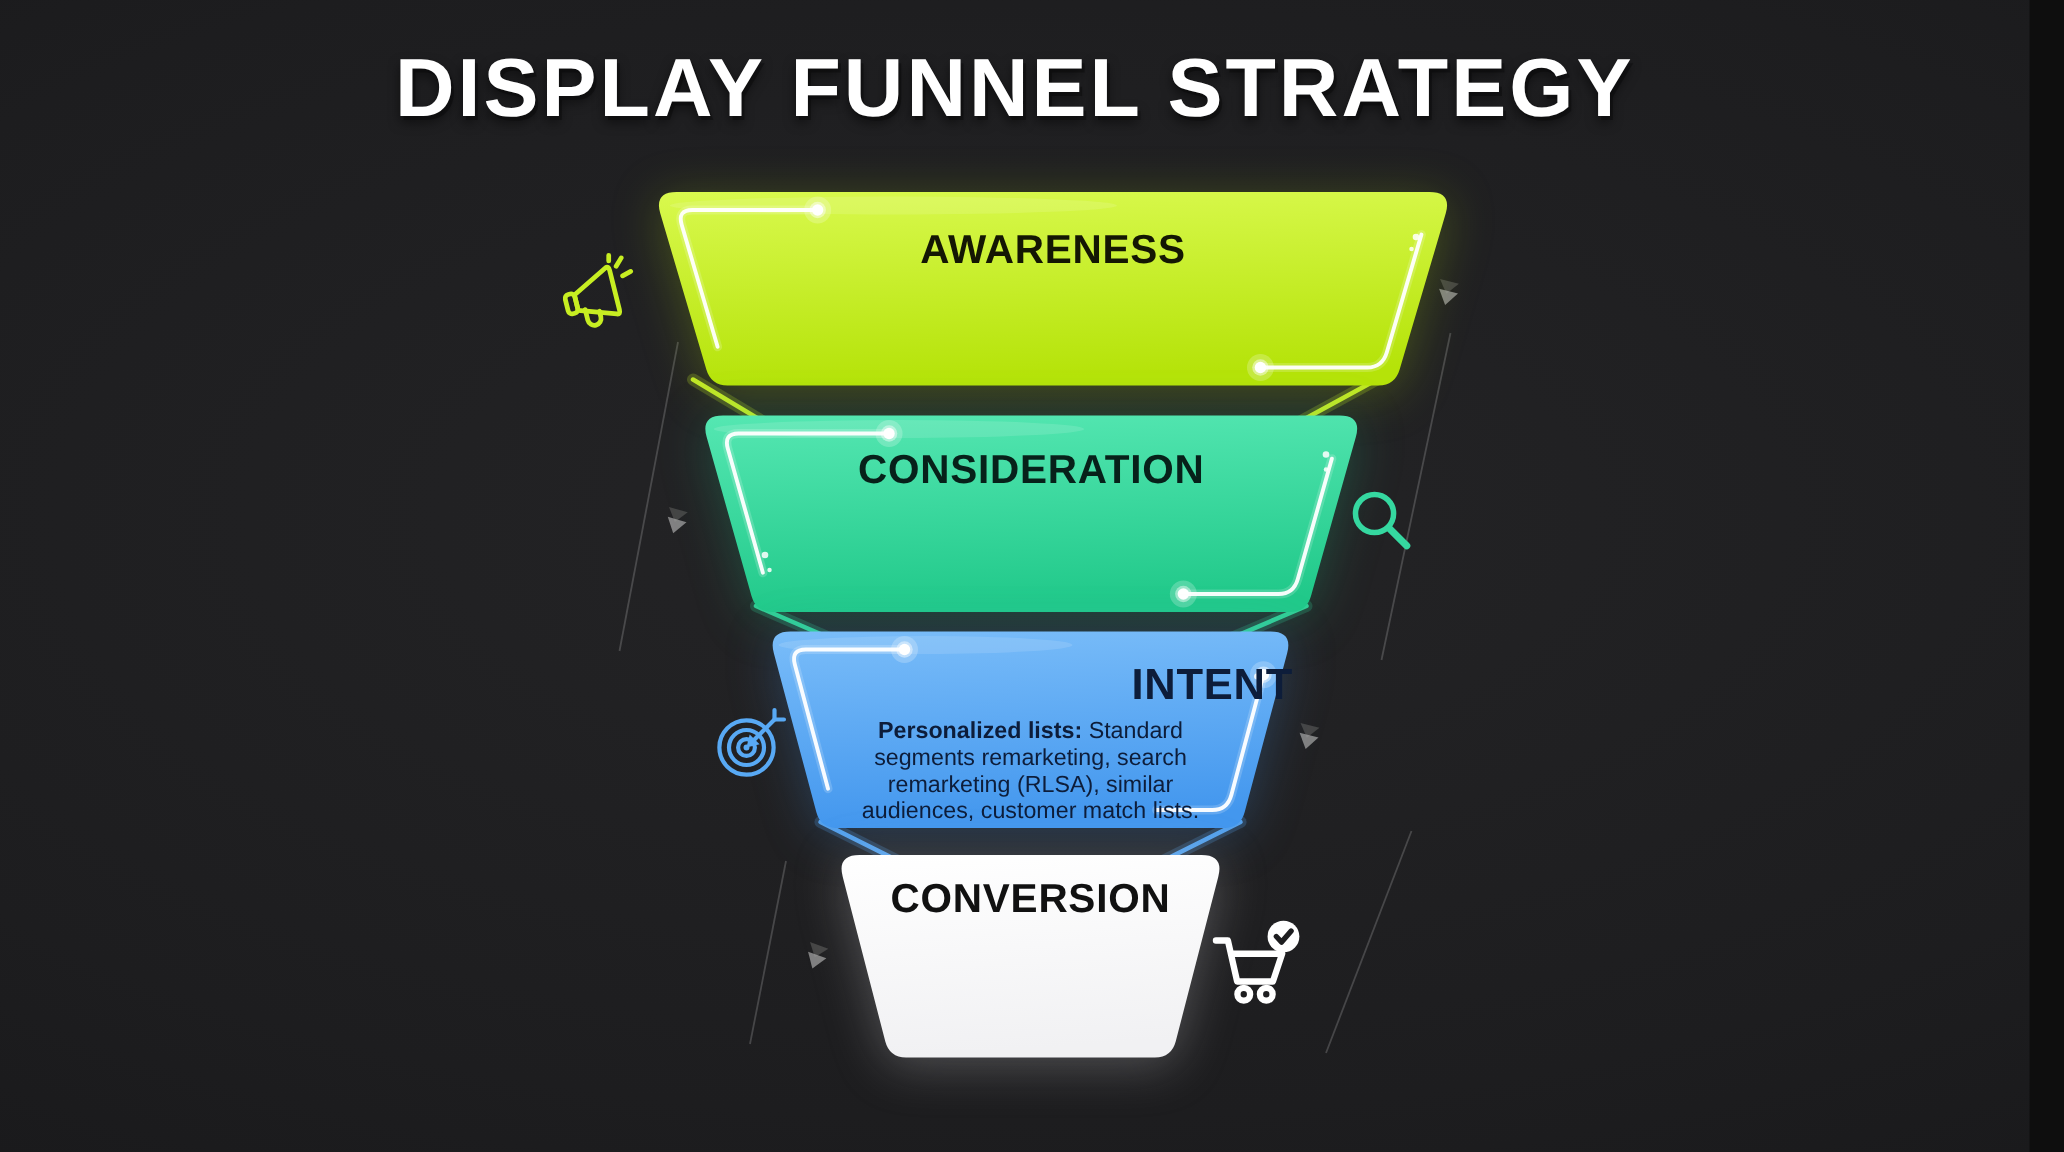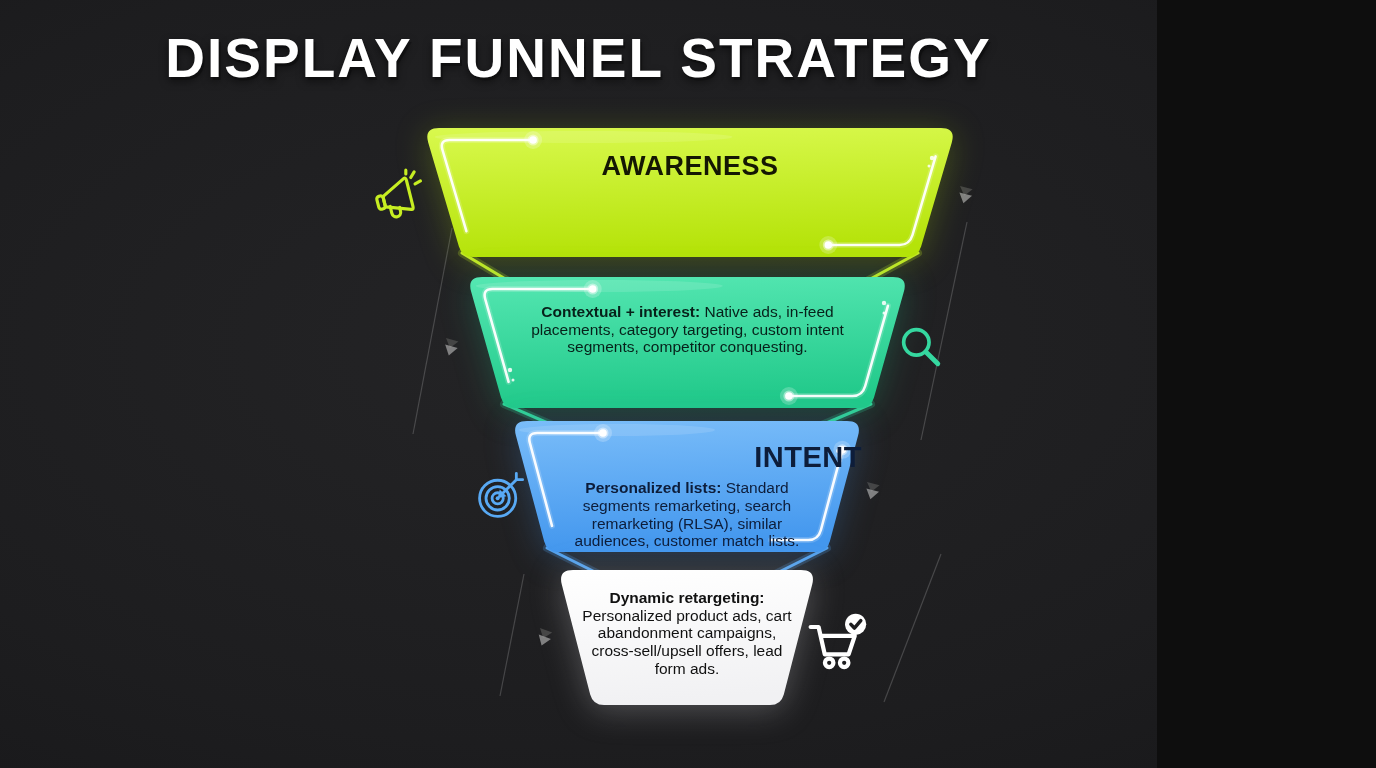--- a/index.html
+++ b/index.html
@@ -1,17 +1,17 @@
 <!DOCTYPE html>
 <html><head>
 <meta charset="utf-8">
 <style>
   html,body{margin:0;padding:0;background:#0e0e0e;}
   .canvas{
-    position:relative;width:1157px;height:768px;overflow:hidden;
+    position:relative;width:1353px;height:768px;overflow:hidden;
     font-family:"Liberation Sans","DejaVu Sans",sans-serif;
     background:radial-gradient(ellipse 120% 95% at 50% 45%, #242426 0%, #1d1d1f 55%, #151517 100%);
   }
   .title{
     position:absolute;top:26px;left:0;width:100%;margin:0;text-align:center;
     font-size:55px;font-weight:800;letter-spacing:2px;color:#ffffff;
     text-shadow:0 4px 8px rgba(0,0,0,.55), 2px 3px 0 rgba(0,0,0,.28);
   }
   .bg-decor{position:absolute;left:0;top:0;width:1376px;height:768px;}
   .stage{position:absolute;}
@@ -64,21 +64,21 @@
         <path d="M1 6.5 L14 6.5 L7.5 16 Z" fill="#a2a2a2" opacity=".75"></path>
     </g>
     <g transform="translate(540,628) rotate(20)">
       <path d="M0 0 L13 0 L6.5 8.5 Z" fill="#454545"></path>
         <path d="M1 6.5 L14 6.5 L7.5 16 Z" fill="#a2a2a2" opacity=".75"></path>
     </g>
   </svg>
 
   <h1 class="title">DISPLAY FUNNEL STRATEGY</h1>
 
-  <div class="stage" id="stage0" style="left: 424px; top: 128px; width: 532px; height: 129px;">
+  <div class="stage" id="stage0" style="left: 436px; top: 128px; width: 532px; height: 129px;">
     <svg class="shape" xmlns="http://www.w3.org/2000/svg" viewBox="0 0 532 129" width="532" height="129" style="filter: drop-shadow(rgba(181, 227, 9, 0.25) 0px 5px 16px);">
         <defs>
           <linearGradient id="gr0" x1="0" y1="0" x2="0.12" y2="1">
             <stop offset="0" stop-color="#d9f94e"></stop>
             <stop offset="1" stop-color="#b5e309"></stop>
           </linearGradient>
         </defs>
         <path d="M 15 0 H 517 Q 532 0 527.8 14.4 L 497.1 118.4 Q 494 129 483 129 H 49 Q 38 129 34.9 118.4 L 4.2 14.4 Q 0 0 15 0 Z" fill="url(#gr0)"></path>
         <ellipse cx="159.6" cy="9" rx="149" ry="6" fill="#fff" opacity=".12"></ellipse>
         <g fill="none" stroke="#fff" stroke-linecap="round">
@@ -122,22 +122,21 @@
         <circle cx="125.7" cy="12" r="3.8" fill="#fff"></circle>
         <circle cx="321.9" cy="119" r="9" fill="#fff" opacity=".22"></circle>
         <circle cx="321.9" cy="119" r="5.5" fill="#fff" opacity=".45"></circle>
         <circle cx="321.9" cy="119" r="3.8" fill="#fff"></circle>
         <circle cx="417" cy="26" r="2.2" fill="#fff" opacity=".85"></circle>
         <circle cx="417" cy="36" r="1.5" fill="#fff" opacity=".85"></circle>
         <circle cx="43" cy="93" r="2.2" fill="#fff" opacity=".85"></circle>
         <circle cx="46" cy="103" r="1.5" fill="#fff" opacity=".85"></circle>
       </svg>
     <div class="stage-text" style="padding-top: 21px; color: rgb(7, 33, 26);">
-      <p style="max-width: 338px;"><strong>Contextual + interest:</strong>
-        <span>Native ads, in-feed placements, category targeting, custom intent segments, competitor conquesting.</span></p>
+      <h2 style="font-size: 27px;">CONSIDERATION</h2>
     </div>
   </div>
 
   <div class="stage" id="stage2" style="left: 512px; top: 421px; width: 350px; height: 131px;">
     <svg class="shape" xmlns="http://www.w3.org/2000/svg" viewBox="0 0 350 131" width="350" height="131" style="filter: drop-shadow(rgba(67, 151, 238, 0.25) 0px 5px 16px);">
         <defs>
           <linearGradient id="gr2" x1="0" y1="0" x2="0.12" y2="1">
             <stop offset="0" stop-color="#7abdf9"></stop>
             <stop offset="1" stop-color="#4397ee"></stop>
           </linearGradient>
@@ -171,22 +170,21 @@
         <defs>
           <linearGradient id="gr3" x1="0" y1="0" x2="0.12" y2="1">
             <stop offset="0" stop-color="#ffffff"></stop>
             <stop offset="1" stop-color="#f1f1f3"></stop>
           </linearGradient>
         </defs>
         <path d="M 15 0 H 243 Q 258 0 254.2 14.5 L 225.8 124.4 Q 223 135 212 135 H 46 Q 35 135 32.2 124.4 L 3.8 14.5 Q 0 0 15 0 Z" fill="url(#gr3)"></path>
         <ellipse cx="77.4" cy="9" rx="72.2" ry="6" fill="#fff" opacity=".12"></ellipse>
       </svg>
     <div class="stage-text" style="padding-top: 14px; color: rgb(17, 17, 17);">
-      <p style="max-width: 214px;"><strong>Dynamic retargeting:</strong>
-        <span>Personalized product ads, cart abandonment campaigns, cross-sell/upsell offers, lead form ads.</span></p>
+      <h2 style="font-size: 27px;">CONVERSION</h2>
     </div>
   </div>
 
   <svg class="icon" id="icon0" xmlns="http://www.w3.org/2000/svg" style="left: 372px; top: 172px; width: 58px; height: 58px; transform: rotate(-14deg); color: rgb(199, 238, 34);" viewBox="0 0 44 44" fill="none" stroke="currentColor" stroke-width="2.4" stroke-linecap="round" stroke-linejoin="round">
     <rect x="4.5" y="14.5" width="5" height="10" rx="2"></rect>
     <path d="M9.5 15.5 L28 6 Q29.8 5.2 29.8 7.8 V28.2 Q29.8 30.8 28 30 L9.5 23.5 Z"></path>
     <path d="M13 24 v5.5 a3.4 3.4 0 0 0 6.8 0 V26.5"></path>
     <path d="M33.5 6.5 L37 3 M35.5 12 L40 10.8 M30.5 3 L31.2 0.2"></path>
   </svg>
 

